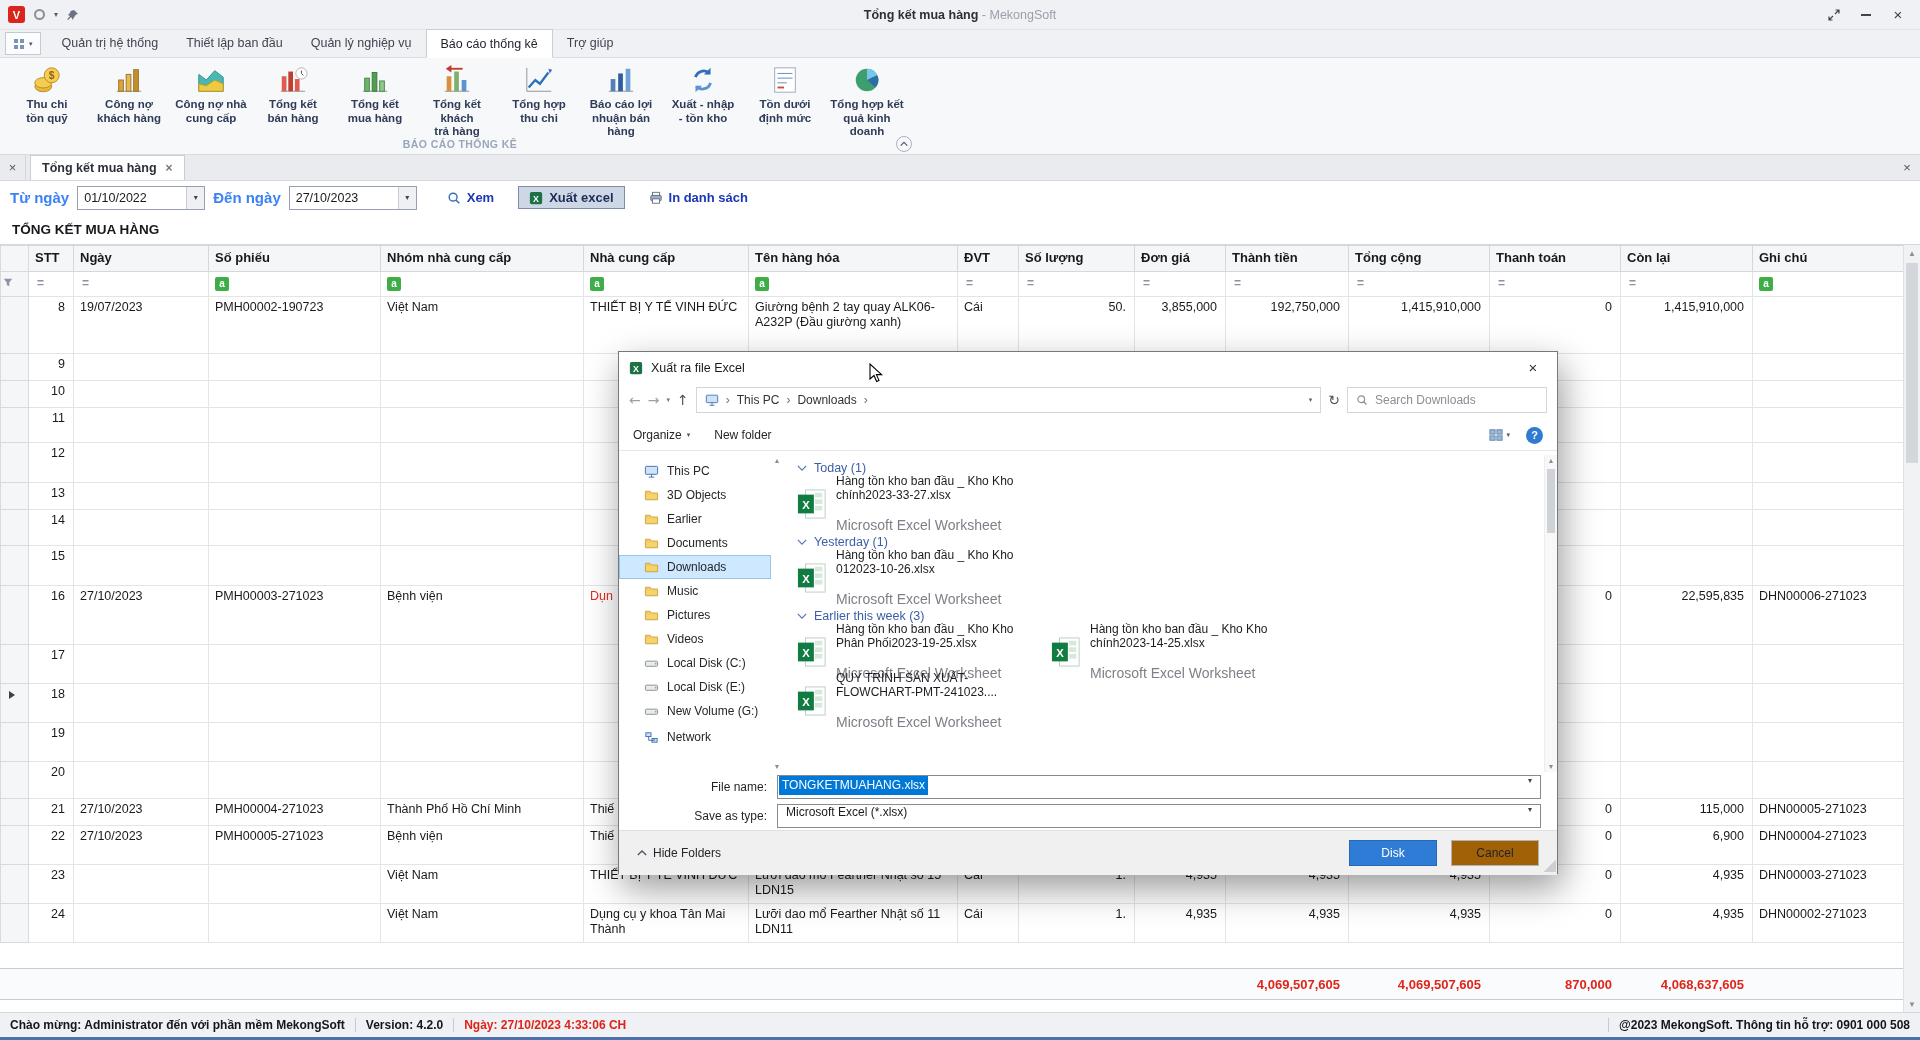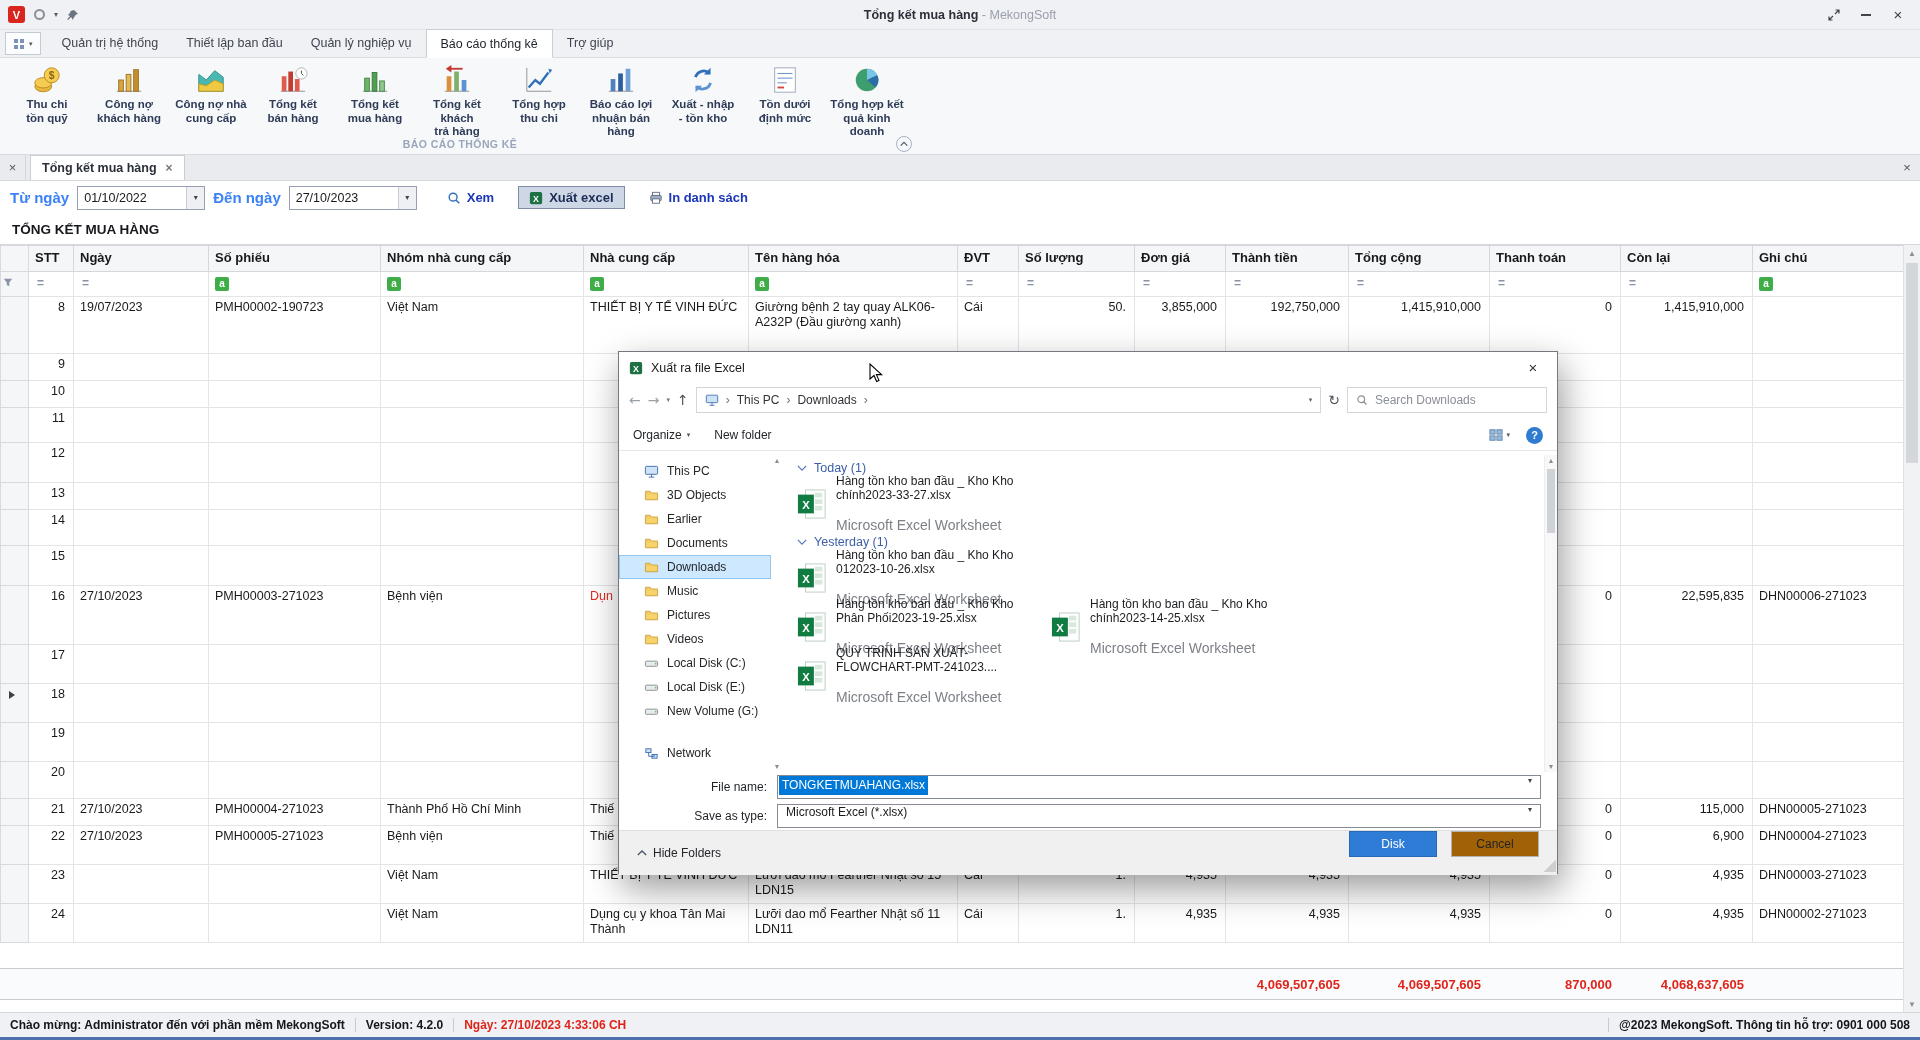--- a/index.html
+++ b/index.html
@@ -100,42 +100,42 @@
 .searchbox{width:200px;height:26px;border:1px solid #d4d6d9;display:flex;align-items:center;gap:7px;padding:0 8px}
 .search-ph{color:#8a8f96;font-size:12px}
 .dlg-cmd{height:31px;display:flex;align-items:center;padding:0 14px;border-bottom:1px solid #e8e8e8;font-size:12px;color:#24272b}
 .cmd-item{display:flex;align-items:center;gap:5px;margin-right:24px}
 .cmd-icon{display:flex;align-items:center;gap:3px;margin-right:16px}
 .help-icon{width:17px;height:17px;border-radius:50%;background:#2f7bd0;color:#fff;font-weight:bold;font-size:11px;display:flex;align-items:center;justify-content:center}
 .dlg-body{height:321px;display:flex;position:relative;padding-top:4px}
 .dlg-navpane{width:152px;padding-top:4px;overflow:hidden}
 .nav-item{height:24px;display:flex;align-items:center;gap:8px;padding-left:24px;font-size:12px;color:#24262a;border:1px solid transparent}
 .nav-item.sel{background:#cde8ff;border-color:#92c8f0}
-.nav-item.gap{margin-top:18px}
+.nav-item.gap{margin-top:2px}
 .nav-label{white-space:nowrap}
 .navpane-scroll{width:12px;position:relative}
 .mini-arrow{position:absolute;top:2px;left:0;right:0;text-align:center;font-size:7px;color:#8a8f96}
 .mini-arrow.bottom{top:auto;bottom:2px}
 .dlg-files{flex:1;padding:0 6px 0 14px;overflow:hidden}
 .grp-hdr{height:25px;display:flex;align-items:center;gap:7px}
 .grp-label{color:#3b5ea8;font-size:12.5px}
 .grp-items{display:flex;flex-wrap:wrap}
 .file-item{width:254px;height:47px;display:flex;align-items:center;gap:9px;margin-bottom:2px}
 .fmeta{display:flex;flex-direction:column;width:200px}
 .fname{font-size:12px;color:#1b1d20;line-height:1.2;max-height:29px;overflow:hidden}
 .ftype{font-size:14px;color:#7d8187;margin-top:15px}
 .files-scroll{width:13px;position:relative;background:#f8f8f8;border-left:1px solid #ededed}
 .fs-thumb{position:absolute;top:14px;left:2px;right:2px;height:64px;background:#cfd2d6}
 .dlg-row{height:29px;display:flex;align-items:center;padding:0 16px 0 10px}
 .dlg-label{width:148px;text-align:right;padding-right:10px;font-size:12px;color:#1f2226}
 .combo{flex:1;height:24px;border:1px solid #858b92;display:flex;align-items:flex-start;background:#fff}
 .sel-text{margin:0 1px;background:#0078d7;color:#fff;font-size:12px;padding:2.5px 3px}
 .plain-text{padding-left:8px;font-size:12px}
 .combo-dd{margin-left:auto;width:20px;text-align:center;font-size:8px;color:#444}
-.dlg-footer{height:45px;background:#f0f0f0;border-top:1px solid #dfdfdf;display:flex;padding:0 18px;gap:14px}
+.dlg-footer{height:45px;background:#f0f0f0;border-top:1px solid #dfdfdf;display:flex;align-items:center;padding:0 18px;gap:14px}
 .hide-folders{display:flex;align-items:center;gap:6px;font-size:12px;color:#24262a}
 .btn{width:88px;height:26px;font-size:12px;font-family:inherit;border:1px solid}
 .btn.save{background:#2e7cd6;border-color:#2867b5;color:#fff}
 .btn.cancel{background:#a16207;border-color:#b3b3b3;color:#1f2226}
 .grip{position:absolute;right:1px;bottom:1px;width:14px;height:14px;background:linear-gradient(135deg,transparent 55%,#cfcfcf 55%)}
 .cursor{position:absolute;left:866px;top:363px;z-index:200;width:20px;height:20px}
 </style>
 </head>
 <body>
 
@@ -989,20 +989,28 @@
                   <rect x="19" y="18" width="8" height="5" fill="#d8e8dd"></rect>
                   <rect x="1" y="6" width="17" height="20" fill="#107c41"></rect>
                   <text x="9.5" y="21" font-size="12" font-weight="bold" fill="#fff" text-anchor="middle">X</text>
                 </svg>
               </span>
               <span class="fmeta">
                 <span class="fname">Hàng tồn kho ban đầu _ Kho Kho 012023-10-26.xlsx</span>
                 <span class="ftype">Microsoft Excel Worksheet</span>
               </span>
             </div>
+          </div>
+          <div class="grp-hdr">
+            <span class="i10">
+              <svg viewBox="0 0 12 8">
+                <path d="M1 1.5L6 6.5 11 1.5" fill="none" stroke="#5a78b8" stroke-width="1.5"></path>
+              </svg>
+            </span>
+            <span class="grp-label">Earlier this week (3)</span>
           </div>
           <div class="grp-items">
             <div class="file-item">
               <span class="i30">
                 <svg viewBox="0 0 32 32">
                   <rect x="9" y="1" width="21" height="30" fill="#fff" stroke="#b9cdbf"></rect>
                   <rect x="19" y="4" width="8" height="5" fill="#d8e8dd"></rect>
                   <rect x="19" y="11" width="8" height="5" fill="#d8e8dd"></rect>
                   <rect x="19" y="18" width="8" height="5" fill="#d8e8dd"></rect>
                   <rect x="1" y="6" width="17" height="20" fill="#107c41"></rect>

